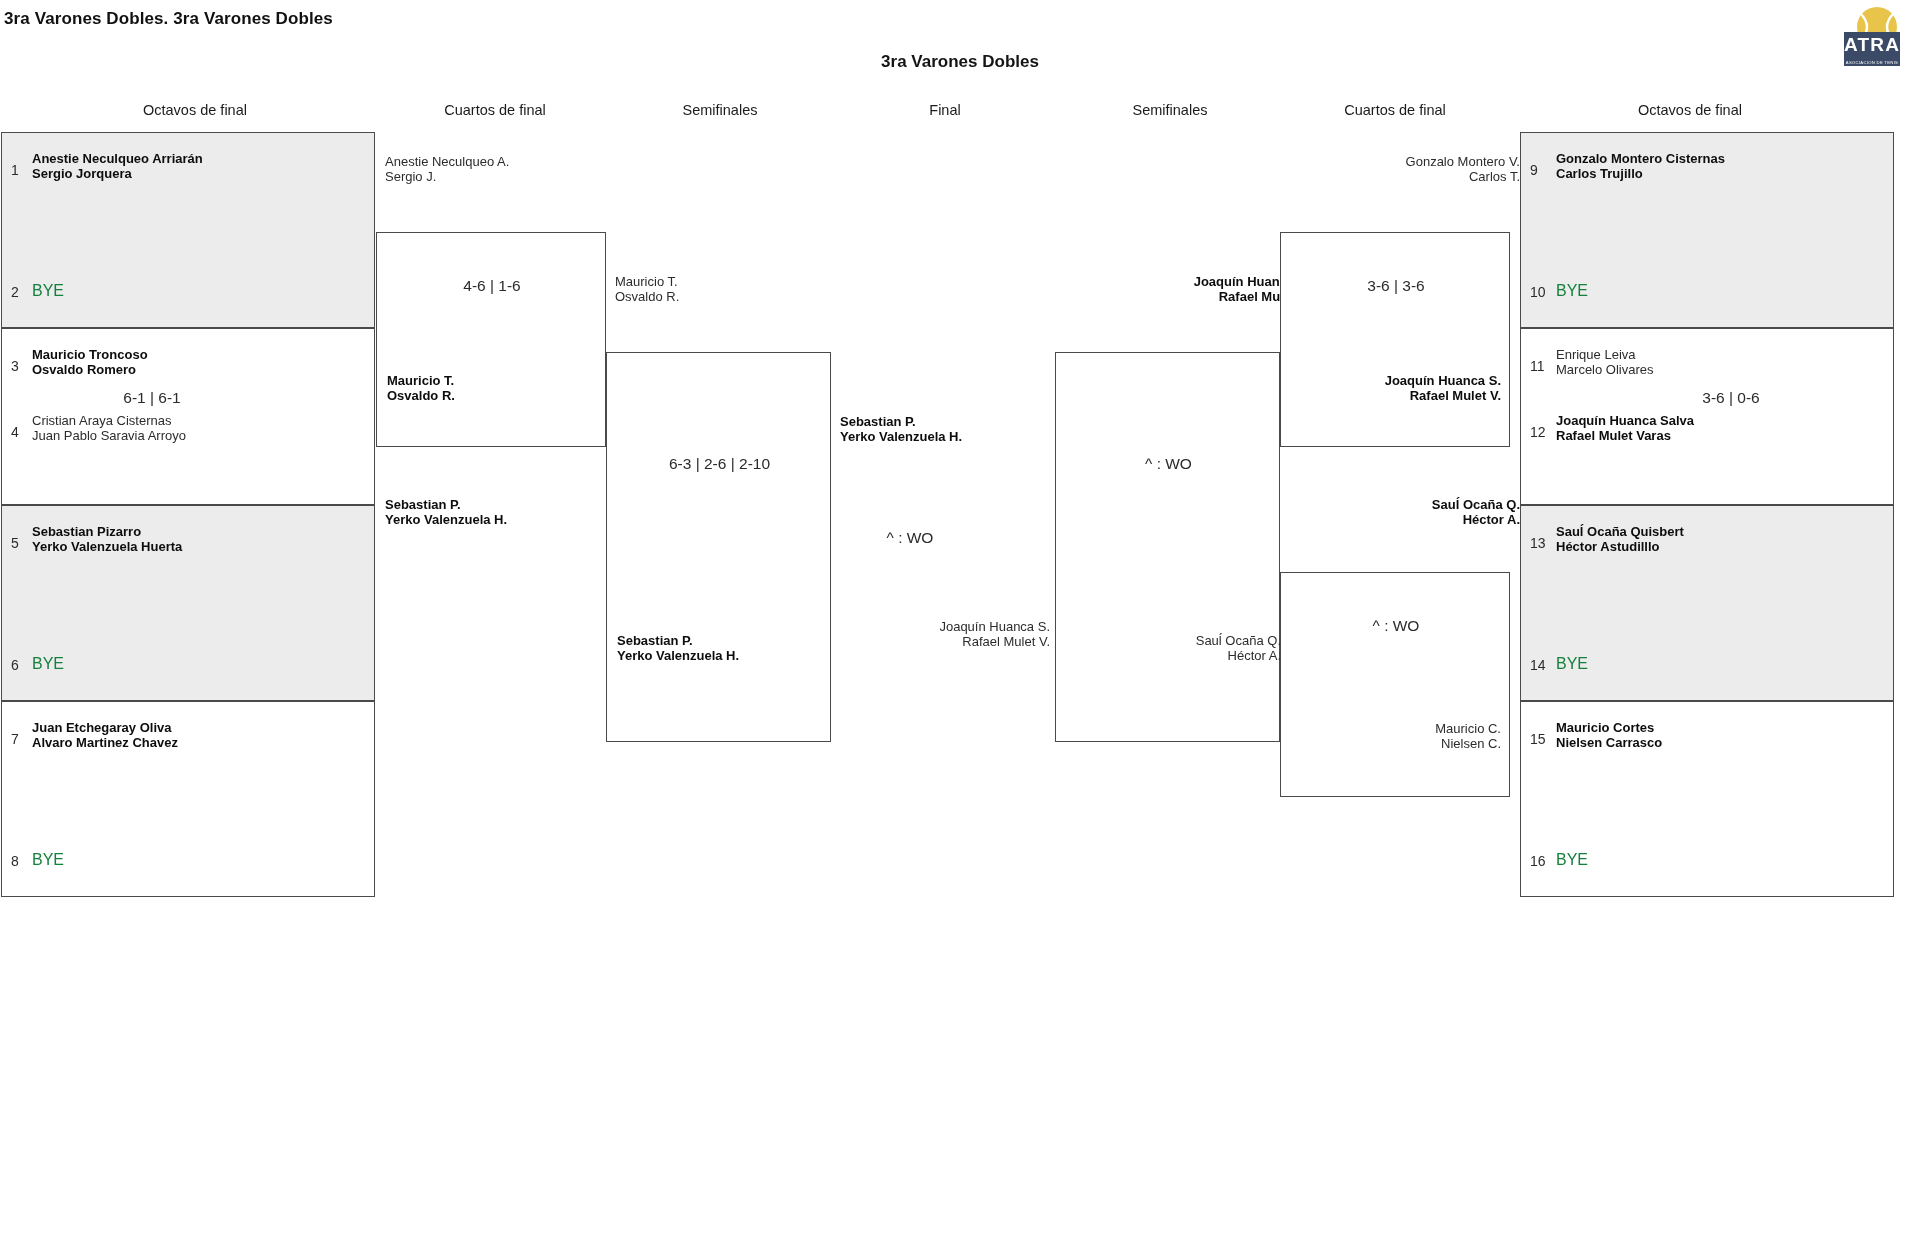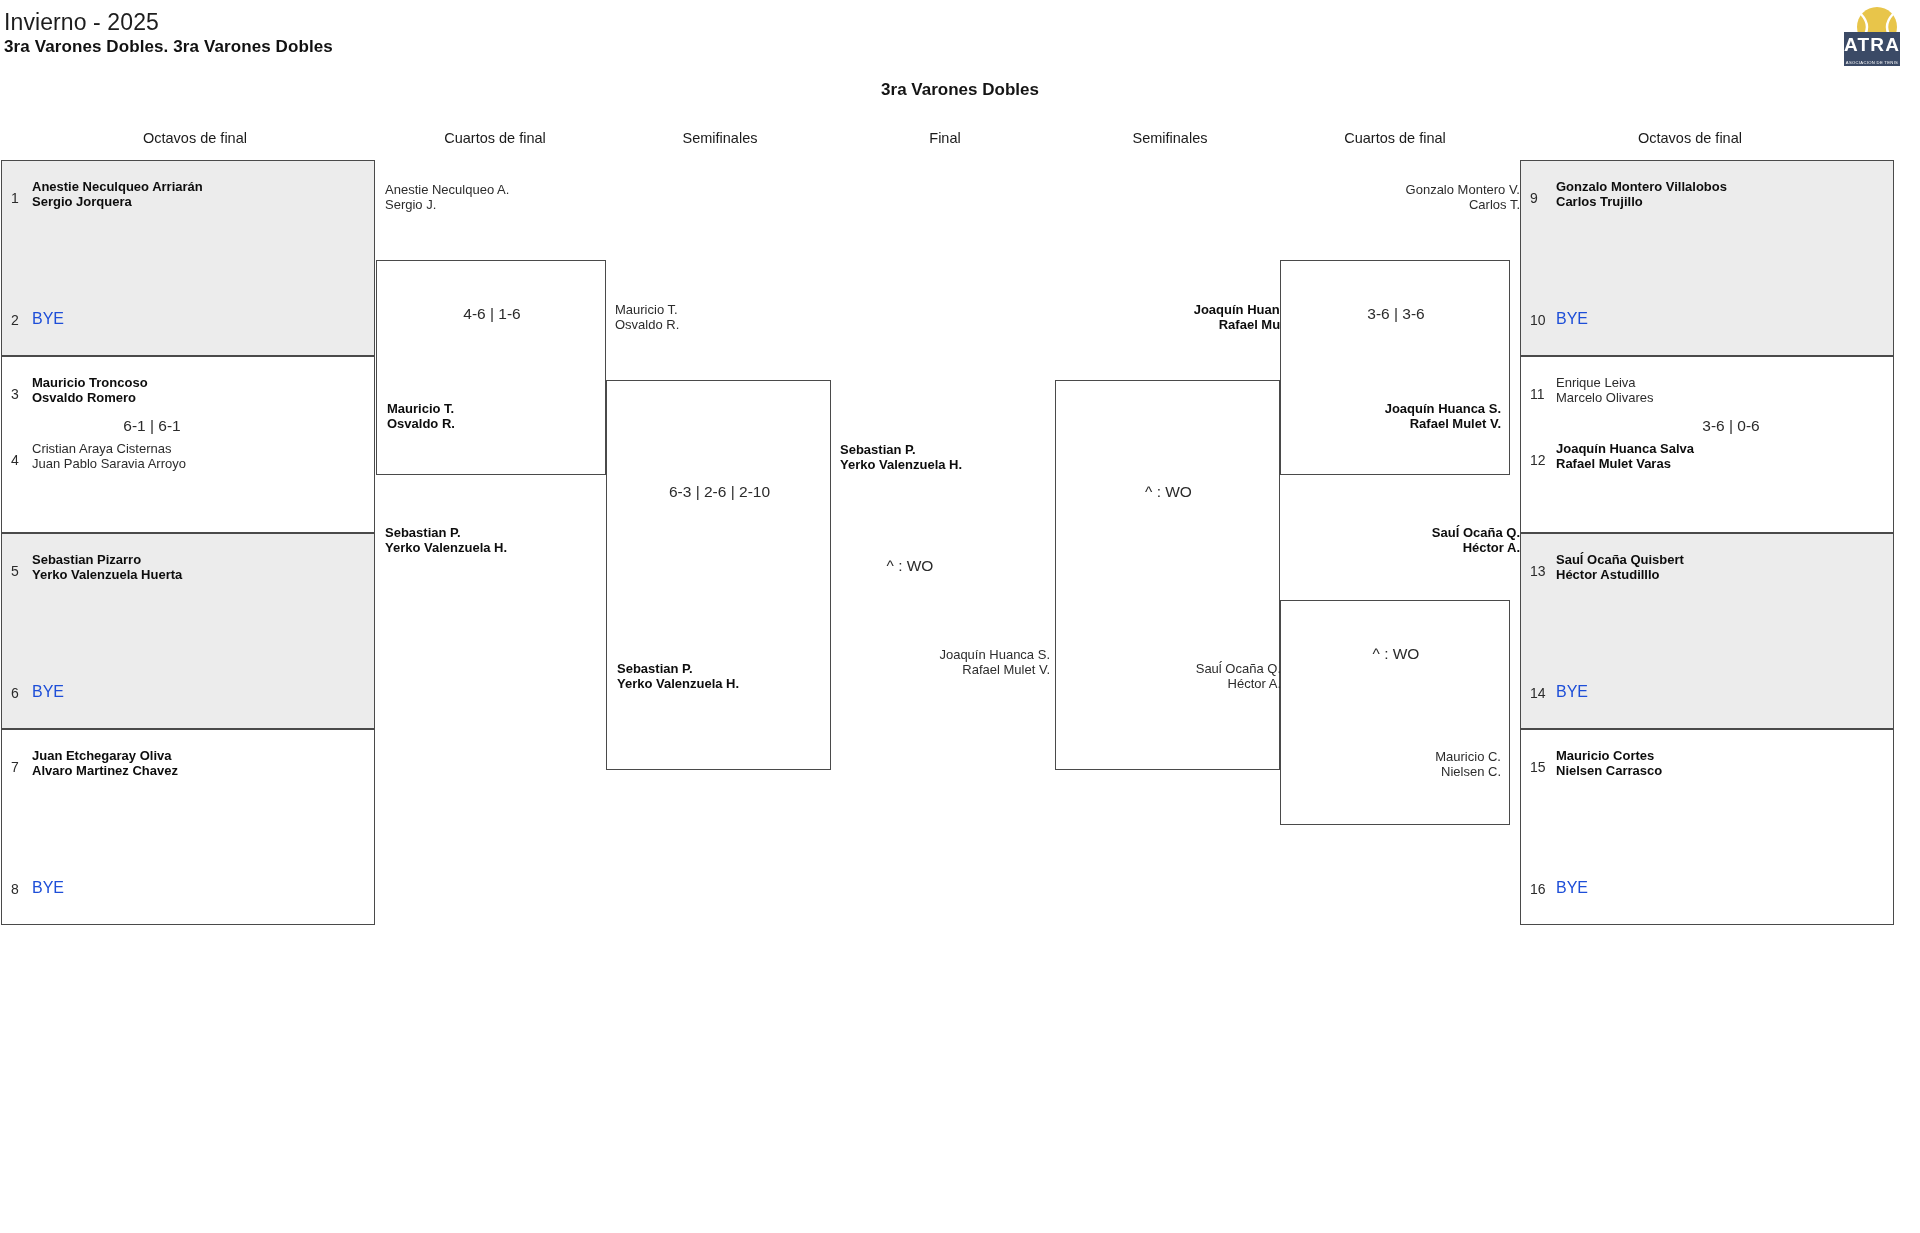--- a/index.html
+++ b/index.html
@@ -69,36 +69,35 @@
     position: absolute;
     font-size: 13px; line-height: 1.18;
     white-space: nowrap;
   }
   .names.bold { font-weight: 700; color: #0d0d0d; }
   .names.norm { font-weight: 400; color: #2c2c2c; }
   .names.right { text-align: right; }
 
   .bye {
     position: absolute;
-    font-size: 16px; font-weight: 400; color: #1d4ed8;
+    font-size: 16px; font-weight: 400; color: #15803d;
     line-height: 1;
   }
 
   
   .score {
     position: absolute;
     font-size: 15.5px; font-weight: 400; color: #2b2b2b;
     text-align: center; white-space: nowrap;
   }
 </style>
 </head>
 <body>
 
 <div class="page-header">
-  <div class="tourney-season">Invierno - 2025</div>
   <div class="tourney-category">3ra Varones Dobles. 3ra Varones Dobles</div>
 
   <div class="logo-wrap">
     <svg viewBox="0 0 82 68" xmlns="http://www.w3.org/2000/svg" aria-hidden="true">
       <circle cx="47" cy="25" r="20" fill="#e8c54a"></circle>
       <path d="M31 12 q12 13 0 26" fill="none" stroke="#ffffff" stroke-width="2.4"></path>
       <path d="M63 12 q-12 13 0 26" fill="none" stroke="#ffffff" stroke-width="2.4"></path>
       <rect x="14" y="30" width="56" height="26" fill="#3b4a66"></rect>
       <text x="42" y="49" font-family="'Liberation Sans',sans-serif" font-size="19" font-weight="700" fill="#ffffff" text-anchor="middle" letter-spacing="1.2">ATRA</text>
       <rect x="14" y="56" width="56" height="8" fill="#3b4a66"></rect>
@@ -237,21 +236,21 @@
     <div class="score" style="left:0;top:44px;width:230px">^ : WO</div>
     <div class="names norm right" style="left:-10px;top:148px;width:230px">
       <div>Mauricio C.</div>
       <div>Nielsen C.</div>
     </div>
   </div>
 
   <div class="box shaded" style="left:1520px;top:0px;width:374px;height:196px">
     <div class="seed" style="top:30px">9</div>
     <div class="names bold" style="left:35px;top:18px">
-      <div>Gonzalo Montero Villalobos</div>
+      <div>Gonzalo Montero Cisternas</div>
       <div>Carlos Trujillo</div>
     </div>
     <div class="seed" style="top:152px">10</div>
     <div class="bye" style="left:35px;top:150px">BYE</div>
     <div class="score" style="left:0;top:84px;width:374px"></div>
   </div>
 
   <div class="box" style="left:1520px;top:196px;width:374px;height:177px">
     <div class="seed" style="top:30px">11</div>
     <div class="names norm" style="left:35px;top:18px">

